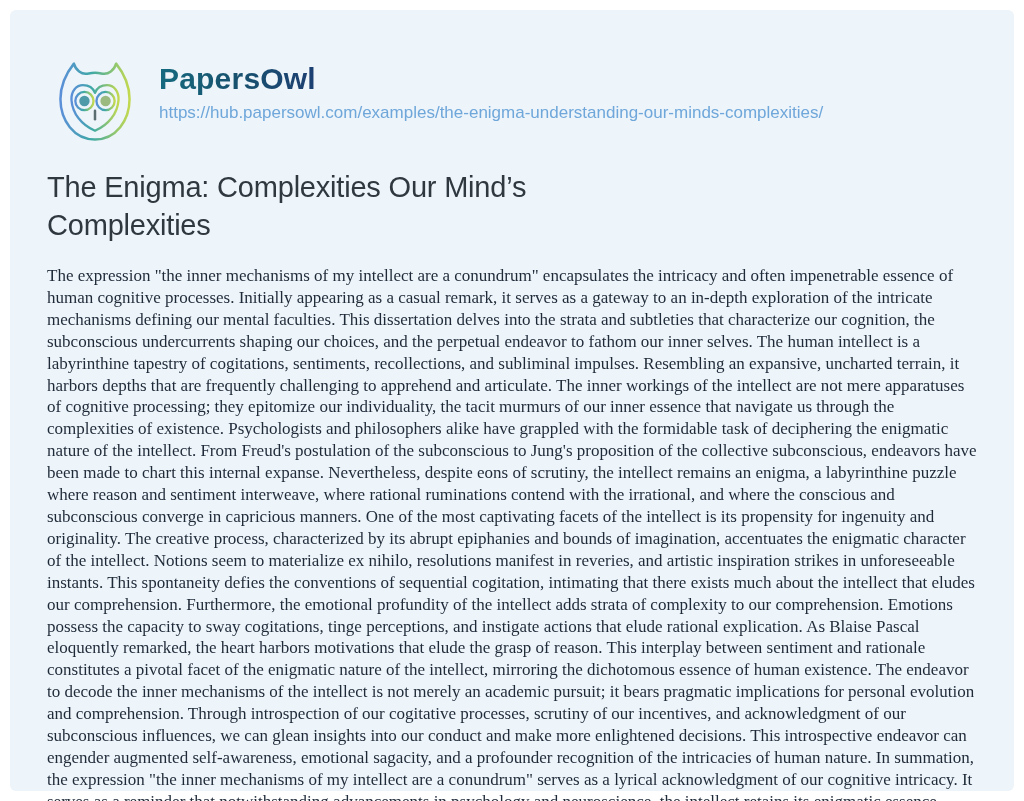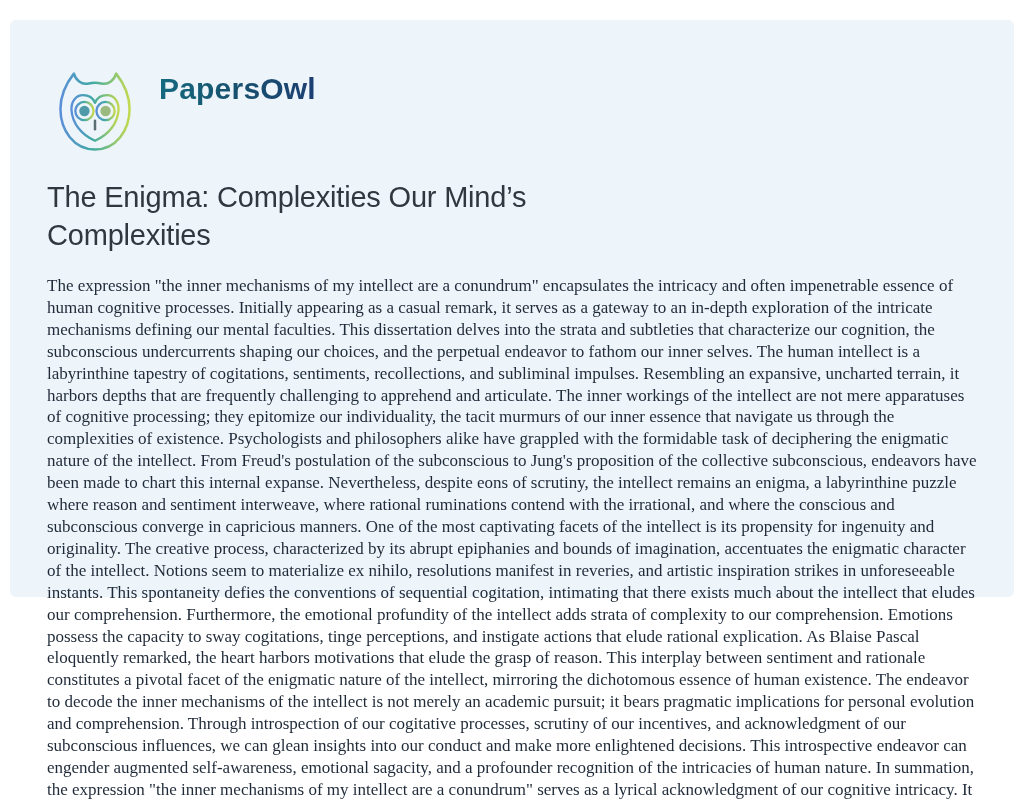--- a/index.html
+++ b/index.html
@@ -7,22 +7,22 @@
   body {
     width: 1024px;
     height: 801px;
     background: #ffffff;
     font-family: "Liberation Sans", sans-serif;
     position: relative;
     overflow: hidden;
   }
   .panel {
     position: absolute;
-    left: 10px; top: 20px;
-    width: 1004px; height: 577px;
+    left: 10px; top: 10px;
+    width: 1004px; height: 781px;
     background: #edf4fa;
     border-radius: 6px;
   }
   .site-header {
     position: absolute;
     left: 37px; top: 44px;
     display: flex;
     align-items: flex-start;
     gap: 16px;
   }
@@ -95,20 +95,21 @@
         <circle cx="39" cy="49" r="9.5" fill="none" stroke="url(#owlGrad)" stroke-width="2.4"></circle>
         <circle cx="61" cy="49" r="9.5" fill="none" stroke="url(#owlGrad)" stroke-width="2.4"></circle>
         <circle cx="39" cy="49" r="5.4" fill="#4e9aa8"></circle>
         <circle cx="61" cy="49" r="5.4" fill="#9aba7f"></circle>
 
         <path d="M50,59 L50,68" stroke="#5a6e72" stroke-width="2.6" stroke-linecap="round"></path>
       </svg>
     </div>
     <div class="header-text">
       <span class="brand">PapersOwl</span>
+      <a class="source-url" href="#">https://hub.papersowl.com/examples/the-enigma-understanding-our-minds-complexities/</a>
     </div>
   </header>
 
   <main class="article">
     <h1 class="article-title">The Enigma: Complexities Our Mind’s Complexities</h1>
     <p class="article-body">The expression "the inner mechanisms of my intellect are a conundrum" encapsulates the intricacy and often impenetrable essence of human cognitive processes. Initially appearing as a casual remark, it serves as a gateway to an in-depth exploration of the intricate mechanisms defining our mental faculties. This dissertation delves into the strata and subtleties that characterize our cognition, the subconscious undercurrents shaping our choices, and the perpetual endeavor to fathom our inner selves. The human intellect is a labyrinthine tapestry of cogitations, sentiments, recollections, and subliminal impulses. Resembling an expansive, uncharted terrain, it harbors depths that are frequently challenging to apprehend and articulate. The inner workings of the intellect are not mere apparatuses of cognitive processing; they epitomize our individuality, the tacit murmurs of our inner essence that navigate us through the complexities of existence. Psychologists and philosophers alike have grappled with the formidable task of deciphering the enigmatic nature of the intellect. From Freud's postulation of the subconscious to Jung's proposition of the collective subconscious, endeavors have been made to chart this internal expanse. Nevertheless, despite eons of scrutiny, the intellect remains an enigma, a labyrinthine puzzle where reason and sentiment interweave, where rational ruminations contend with the irrational, and where the conscious and subconscious converge in capricious manners. One of the most captivating facets of the intellect is its propensity for ingenuity and originality. The creative process, characterized by its abrupt epiphanies and bounds of imagination, accentuates the enigmatic character of the intellect. Notions seem to materialize ex nihilo, resolutions manifest in reveries, and artistic inspiration strikes in unforeseeable instants. This spontaneity defies the conventions of sequential cogitation, intimating that there exists much about the intellect that eludes our comprehension. Furthermore, the emotional profundity of the intellect adds strata of complexity to our comprehension. Emotions possess the capacity to sway cogitations, tinge perceptions, and instigate actions that elude rational explication. As Blaise Pascal eloquently remarked, the heart harbors motivations that elude the grasp of reason. This interplay between sentiment and rationale constitutes a pivotal facet of the enigmatic nature of the intellect, mirroring the dichotomous essence of human existence. The endeavor to decode the inner mechanisms of the intellect is not merely an academic pursuit; it bears pragmatic implications for personal evolution and comprehension. Through introspection of our cogitative processes, scrutiny of our incentives, and acknowledgment of our subconscious influences, we can glean insights into our conduct and make more enlightened decisions. This introspective endeavor can engender augmented self-awareness, emotional sagacity, and a profounder recognition of the intricacies of human nature. In summation, the expression "the inner mechanisms of my intellect are a conundrum" serves as a lyrical acknowledgment of our cognitive intricacy. It serves as a reminder that notwithstanding advancements in psychology and neuroscience, the intellect retains its enigmatic essence, forever beguiling and elusive. Embracing this enigma, rather than shunning it, permits us to embark on an expedition into the boundless potential of our</p>
   </main>
 
 </div>
 

